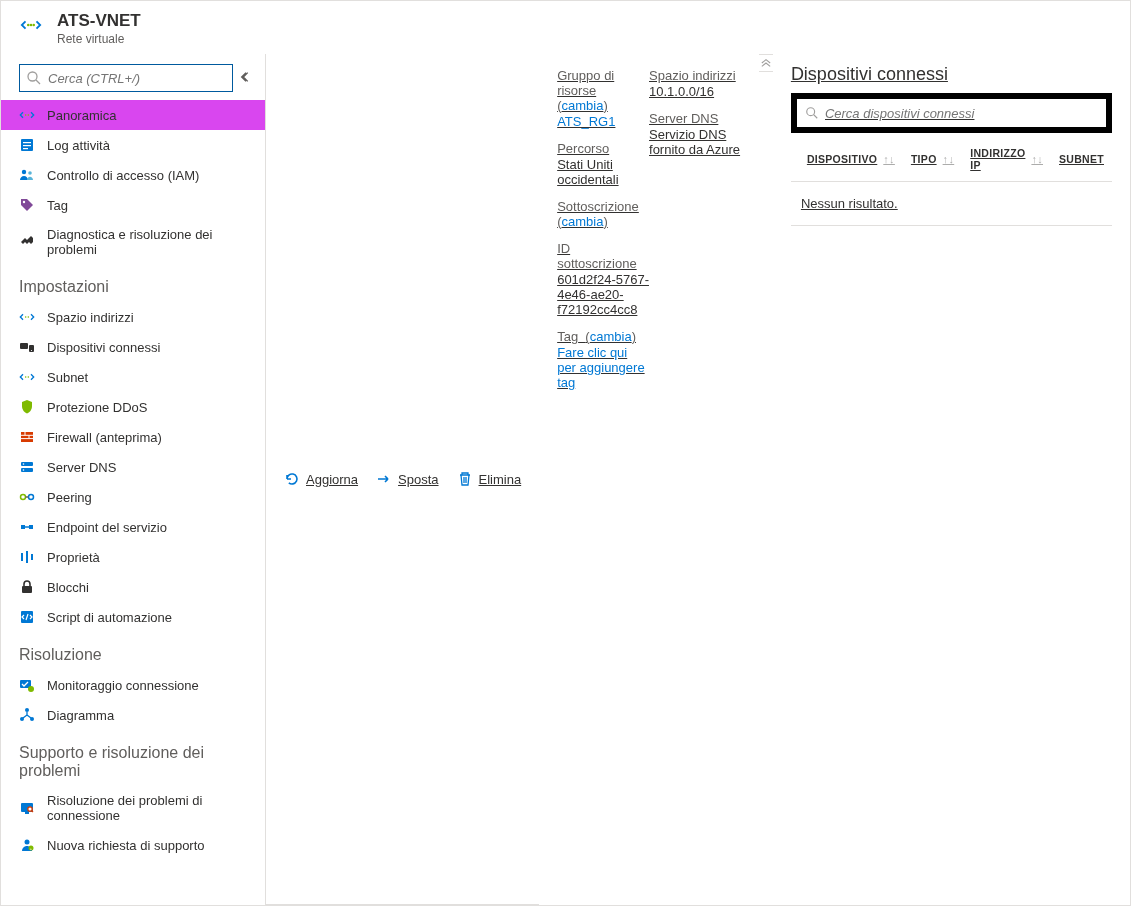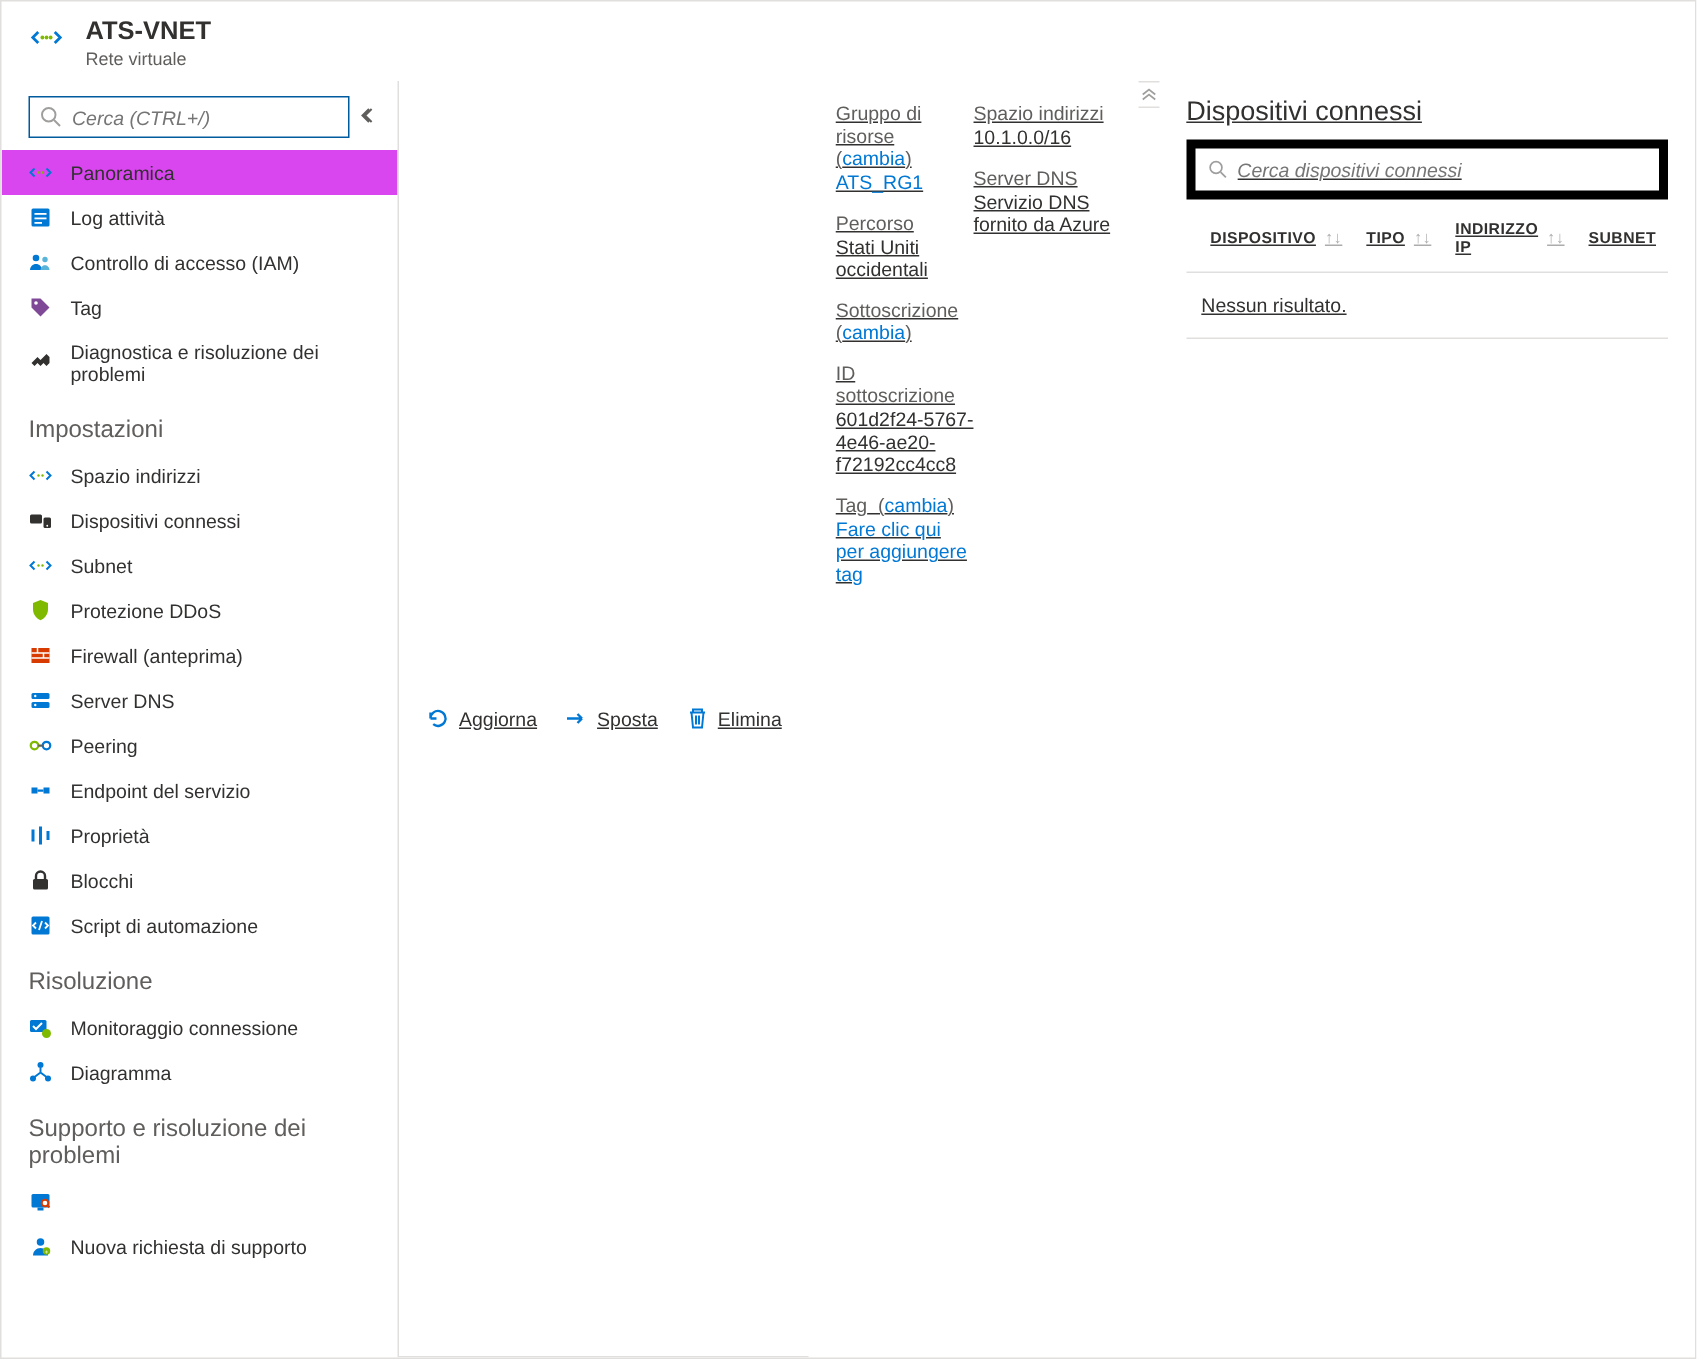--- a/index.html
+++ b/index.html
@@ -281,20 +281,21 @@
       <div id="nav-support">
           <div class="nav-item">
             <span class="nicon">
               <svg width="16" height="16" viewBox="0 0 16 16">
                 <rect x="2" y="3" width="12" height="9" rx="1" fill="#0078d4"></rect>
                 <rect x="6" y="12" width="4" height="2" fill="#0078d4"></rect>
                 <circle cx="11" cy="9" r="2.2" fill="#fff" stroke="#d83b01" stroke-width="1.3"></circle>
                 <line x1="12.5" y1="10.5" x2="14" y2="12" stroke="#d83b01" stroke-width="1.3"></line>
               </svg>
             </span>
+            <span>Risoluzione dei problemi di connessione</span>
           </div>
           <div class="nav-item">
             <span class="nicon">
               <svg width="16" height="16" viewBox="0 0 16 16">
                 <circle cx="8" cy="5" r="2.5" fill="#0078d4"></circle>
                 <path d="M3 14c0-2.8 2.2-5 5-5s5 2.2 5 5" fill="#0078d4"></path>
                 <circle cx="12" cy="11" r="2.5" fill="#7fba00"></circle>
                 <text x="12" y="13" text-anchor="middle" font-size="4" fill="#fff">+</text>
               </svg>
             </span>

